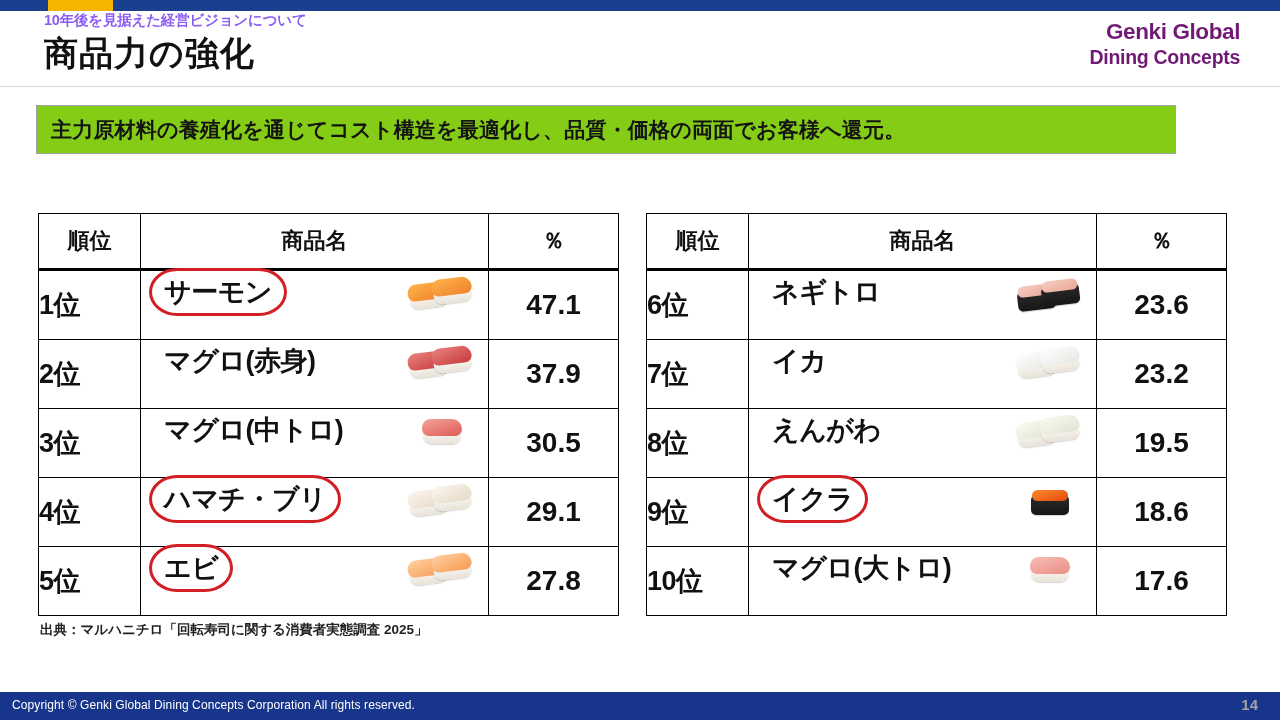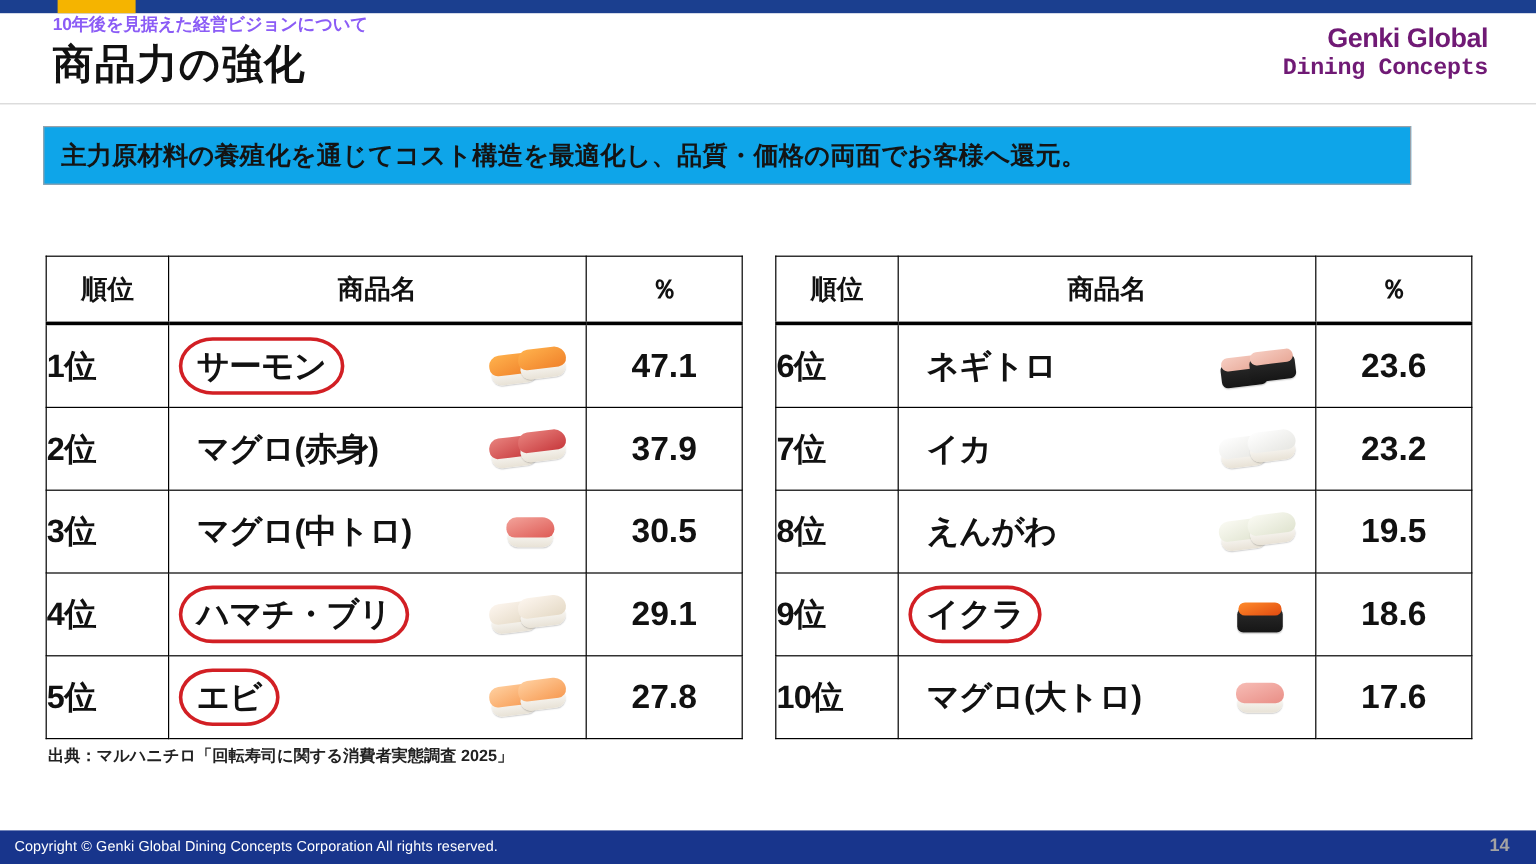--- a/index.html
+++ b/index.html
@@ -71,40 +71,39 @@
     font-size: 22.5px;
     font-weight: 800;
     letter-spacing: -0.4px;
     white-space: nowrap;
   }
   .logo-line2 {
     font-size: 19.5px;
     font-weight: 800;
     letter-spacing: -0.3px;
     white-space: nowrap;
-    font-family: Liberation Mono, monospace;
   }
   .header-rule {
     position: absolute;
     top: 86px;
     left: 0;
     width: 1280px;
     height: 1px;
     background: #d4d4d4;
   }
 
   
   .banner {
     position: absolute;
     top: 105px;
     left: 36px;
     width: 1140px;
     height: 49px;
     box-sizing: border-box;
-    background: #0ea5e9;
+    background: #84cc16;
     border: 1px solid #9aa1a8;
     display: flex;
     align-items: center;
   }
   .banner-text {
     padding-left: 14px;
     font-size: 21px;
     font-weight: 700;
     letter-spacing: 0.2px;
     color: #141414;
@@ -170,21 +169,21 @@
     font-size: 28px;
     font-weight: 700;
     color: #111;
     letter-spacing: 0px;
   }
   .cell-name {
     position: relative;
   }
   .name-inner {
     display: flex;
-    align-items: center;
+    align-items: flex-start;
     justify-content: space-between;
     height: 68px;
     padding: 0 6px 0 14px;
     box-sizing: border-box;
   }
   .name-text {
     position: relative;
     font-size: 27px;
     font-weight: 700;
     color: #111;

